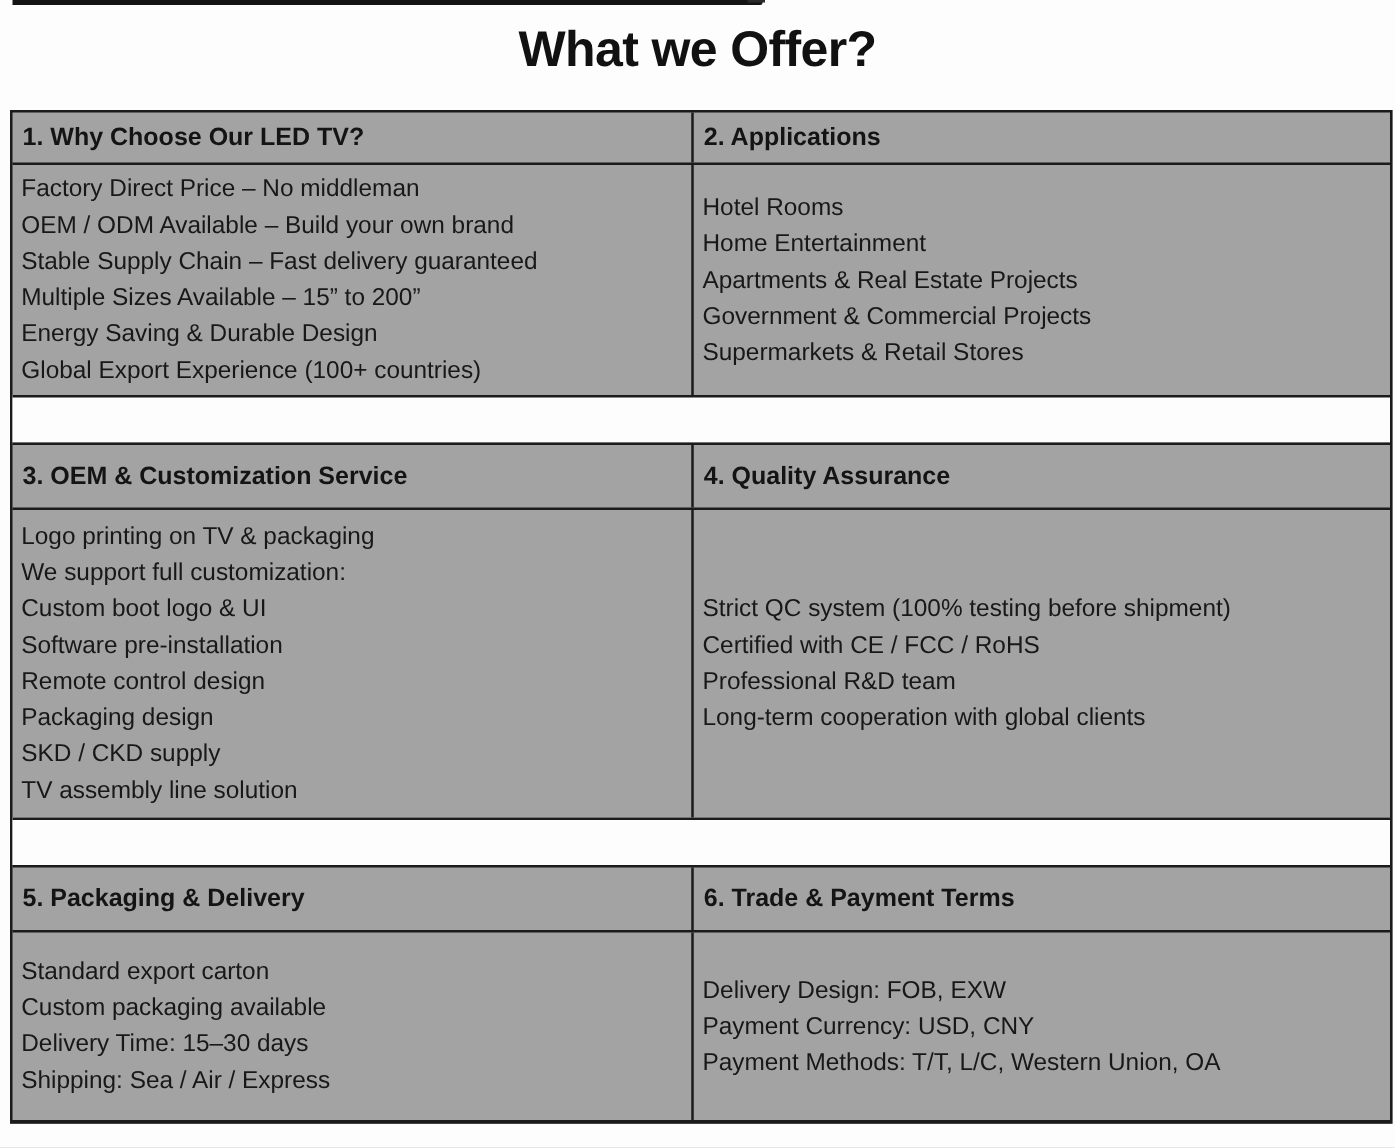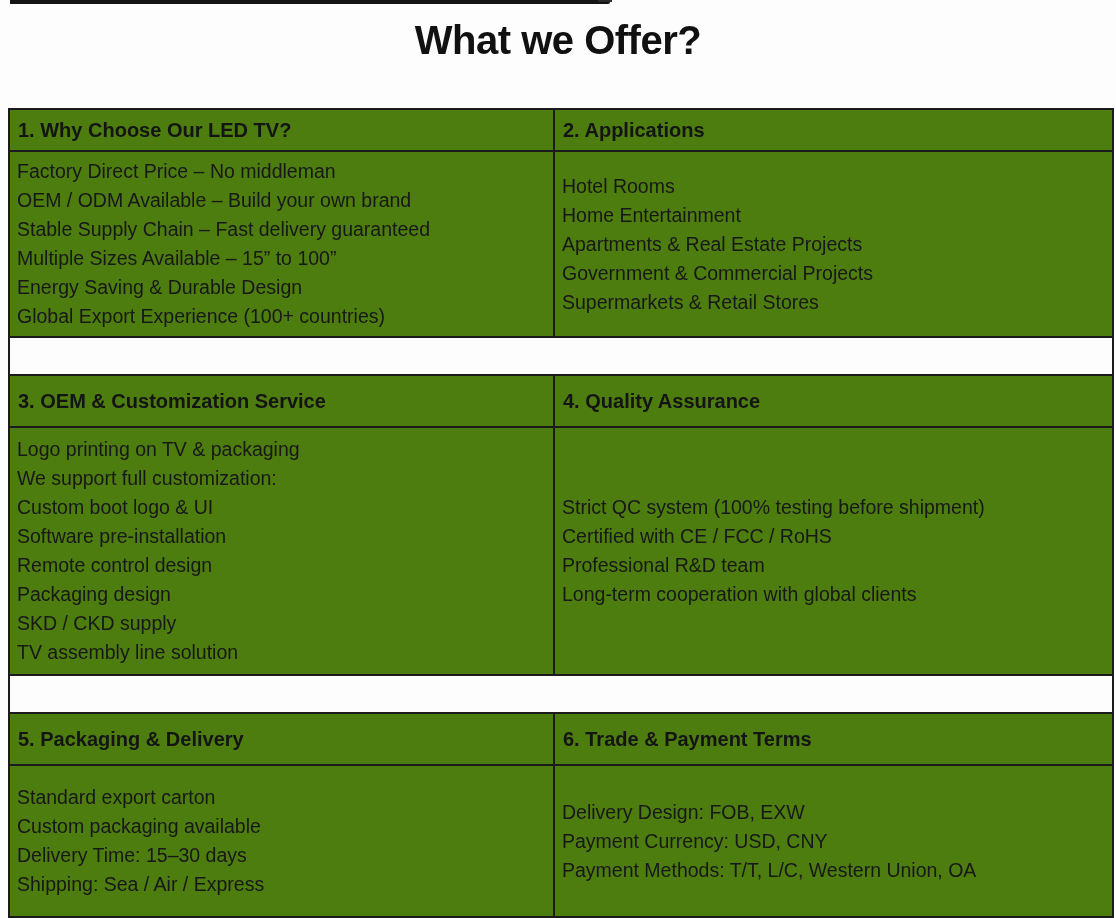--- a/index.html
+++ b/index.html
@@ -42,25 +42,25 @@
     text-align: center;
     font-size: 40px;
     font-weight: bold;
     letter-spacing: -0.5px;
     color: #111;
   }
 
   .offer-table {
     position: absolute;
     left: 8px;
-    top: 108px;
+    top: 88px;
     width: 1102px;
     border: 2px solid #1b1b1b;
     border-bottom-width: 3px;
-    background: #4d7c0f;
+    background: #a3a3a3;
     box-sizing: content-box;
   }
 
   .row {
     display: flex;
     box-sizing: content-box;
   }
   .row + .row {
     border-top: 2px solid #1b1b1b;
   }
@@ -125,21 +125,21 @@
 
   <div class="row header-row">
     <div class="cell left">1. Why Choose Our LED TV?</div>
     <div class="cell right">2. Applications</div>
   </div>
   <div class="row content-row row-a">
     <div class="cell left">
         <p class="line">Factory Direct Price – No middleman</p>
         <p class="line">OEM / ODM Available – Build your own brand</p>
         <p class="line">Stable Supply Chain – Fast delivery guaranteed</p>
-        <p class="line">Multiple Sizes Available – 15” to 100”</p>
+        <p class="line">Multiple Sizes Available – 15” to 200”</p>
         <p class="line">Energy Saving &amp; Durable Design</p>
         <p class="line">Global Export Experience (100+ countries)</p>
       </div>
     <div class="cell right">
         <p class="line">Hotel Rooms</p>
         <p class="line">Home Entertainment</p>
         <p class="line">Apartments &amp; Real Estate Projects</p>
         <p class="line">Government &amp; Commercial Projects</p>
         <p class="line">Supermarkets &amp; Retail Stores</p>
       </div>

